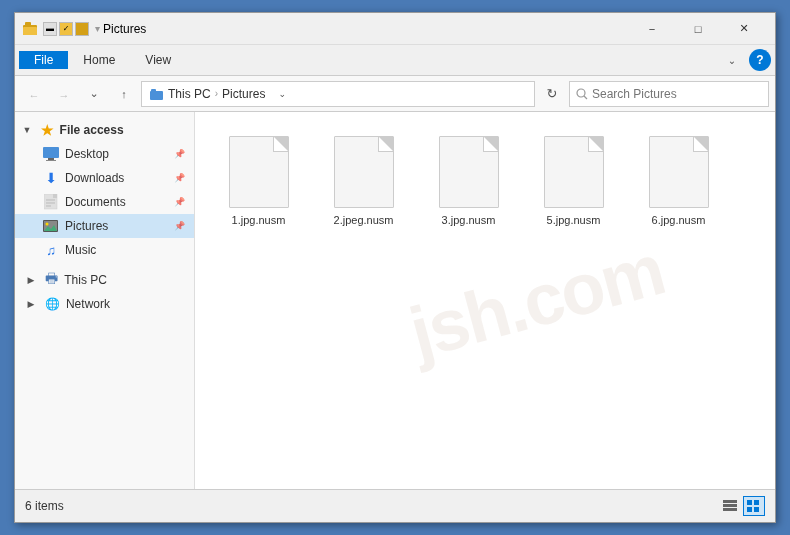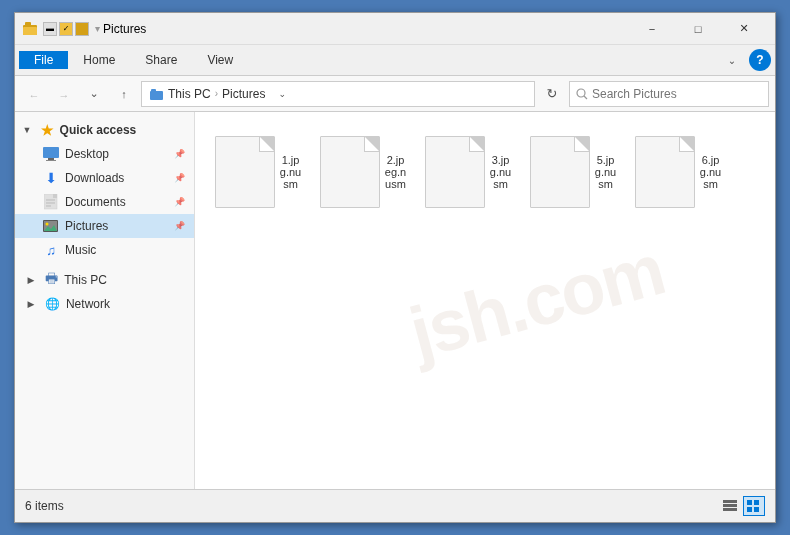--- a/index.html
+++ b/index.html
@@ -273,21 +273,21 @@
       display: flex;
       flex-wrap: wrap;
       gap: 10px;
       padding: 6px;
       position: relative;
       z-index: 1;
     }
     .file-item {
       width: 95px;
       display: flex;
-      flex-direction: row;
+      flex-direction: column;
       align-items: center;
       padding: 6px 4px;
       cursor: pointer;
       border-radius: 2px;
       gap: 4px;
     }
     .file-icon {
       width: 68px;
       height: 76px;
       position: relative;
@@ -389,21 +389,20 @@
       <button class="win-btn">−</button>
       <button class="win-btn">□</button>
       <button class="win-btn close">✕</button>
     </div>
   </div>
 
   <div class="ribbon">
     <div class="ribbon-tabs">
       <div class="ribbon-tab active">File</div>
       <div class="ribbon-tab">Home</div>
-      <div class="ribbon-tab">Share</div>
       <div class="ribbon-tab">View</div>
       <div class="ribbon-tab-chevron">
         <div class="chevron-btn">⌄</div>
         <div class="help-btn">?</div>
       </div>
     </div>
   </div>
 
   <div class="address-bar">
     <div class="nav-btn disabled">←</div>
@@ -432,21 +431,21 @@
     </div>
   </div>
 
   <div class="main-area">
 
     <div class="sidebar">
 
       <div class="sidebar-item section-header">
         <span class="sidebar-icon" style="font-size:9px;color:#555;">▼</span>
         <span class="icon-star">★</span>
-        <span>Quick access</span>
+        <span>File access</span>
       </div>
       <div class="sidebar-item" style="padding-left:28px;">
         <span class="sidebar-icon">
           <svg width="16" height="14">
               <rect x="0" y="0" width="16" height="11" fill="#4a90d9" rx="1"></rect>
               <rect x="5" y="11" width="6" height="2" fill="#666"></rect>
               <rect x="3" y="13" width="10" height="1" fill="#888"></rect>
             </svg>
         </span>
         <span>Desktop</span>

